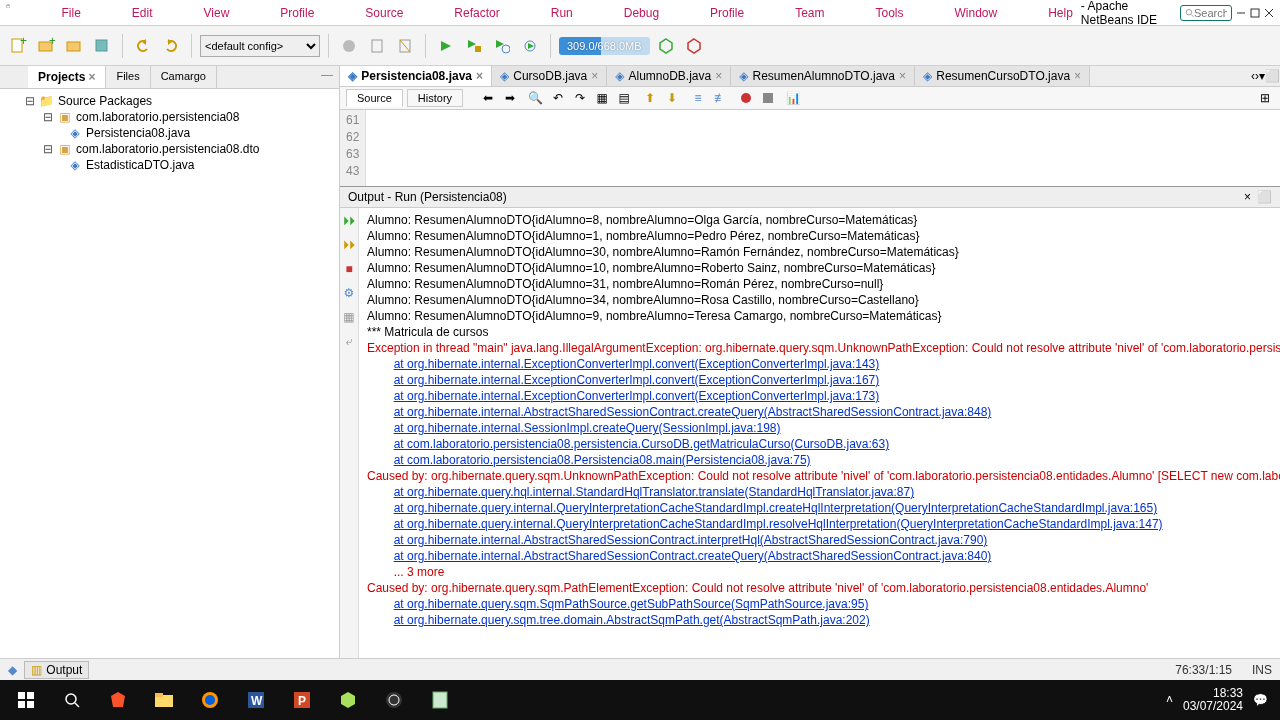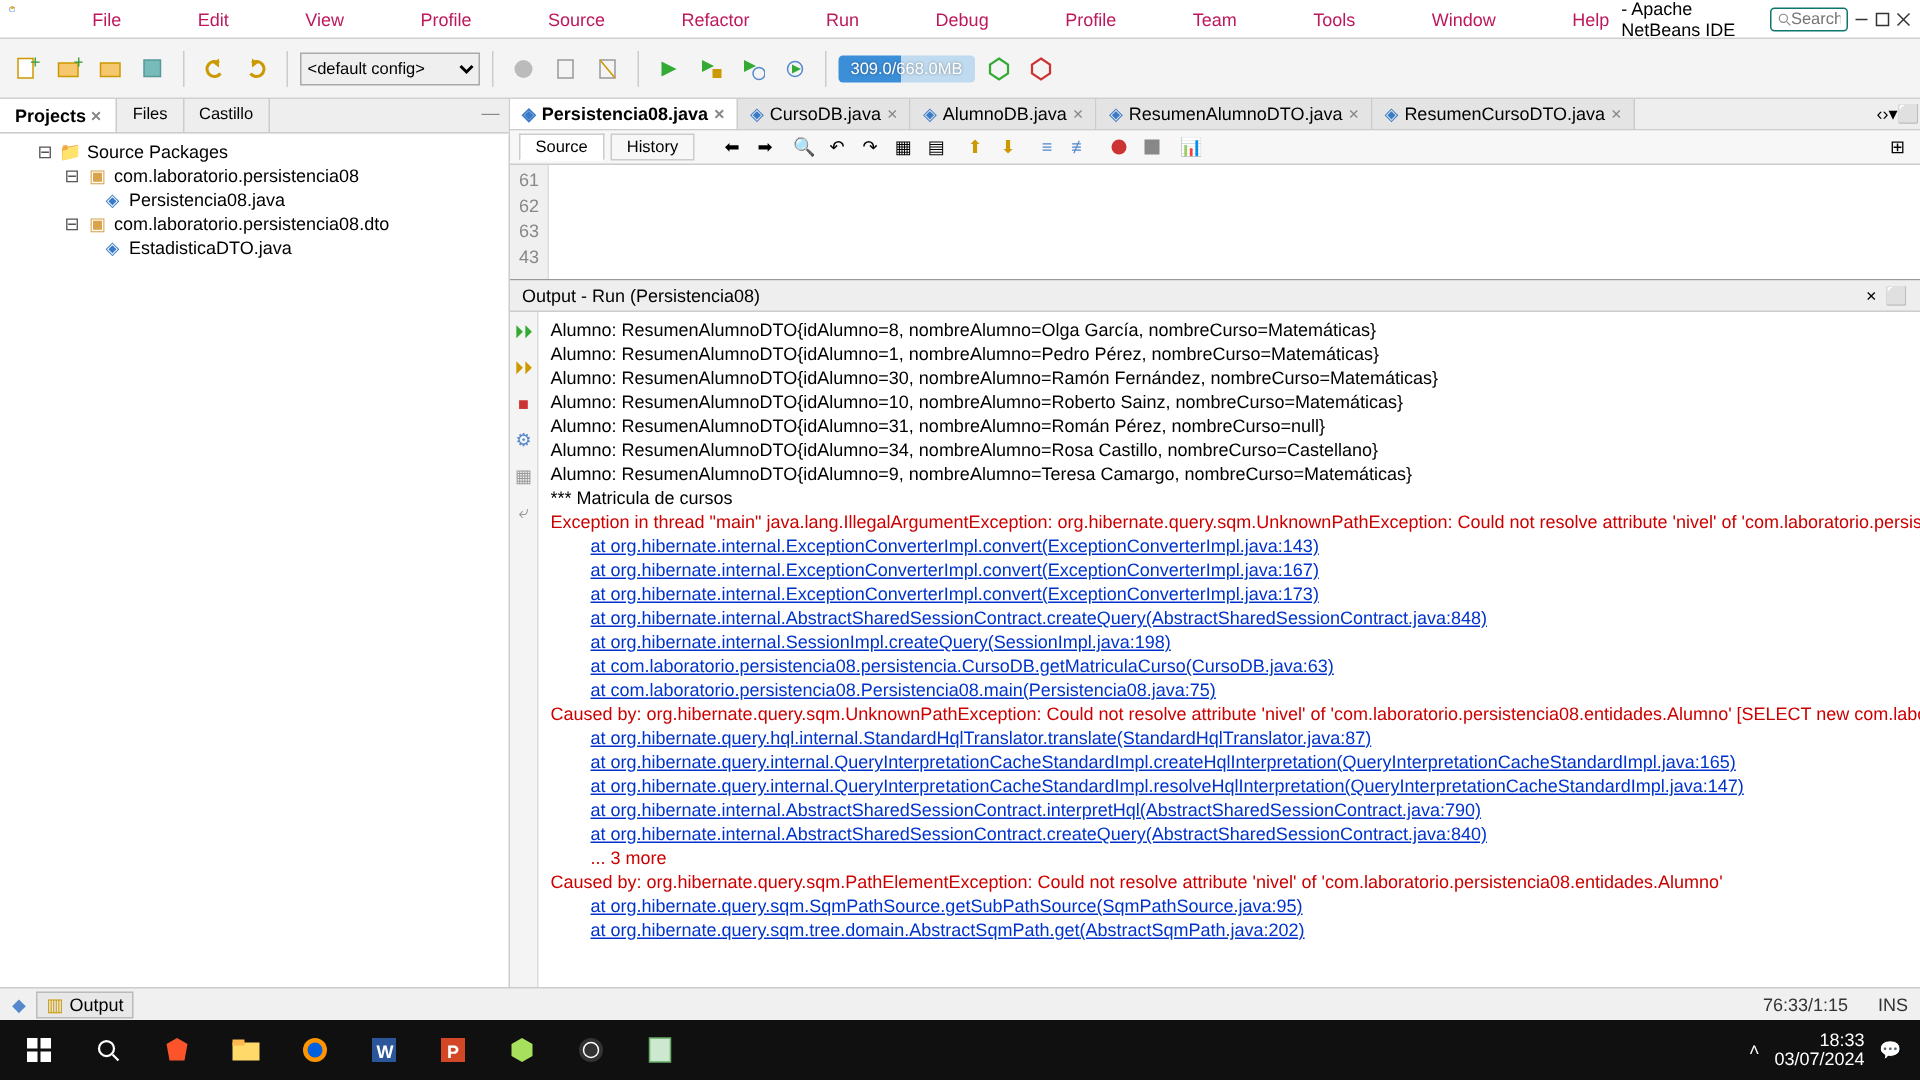--- a/index.html
+++ b/index.html
@@ -12,21 +12,21 @@
 .menubar .search-wrap { display: flex; align-items: flex-start; margin-left: 20px; border: 1px solid #0f766e; border-radius: 3px; padding: 1px 4px; width: 180px; }
 .menubar .search-wrap input { border: none; outline: none; width: 100%; font-size: 11px; color: #888; }
 .menubar .win-btn { width: 28px; height: 20px; display: flex; align-items: center; justify-content: center; cursor: pointer; margin-left: 4px; }
 .toolbar { background: #f4f4f4; height: 40px; display: flex; align-items: center; padding: 0 6px; border-bottom: 1px solid #d0d0d0; gap: 4px; }
 .toolbar .tb-btn { width: 24px; height: 24px; display: flex; align-items: center; justify-content: center; cursor: pointer; }
 .toolbar .sep { width: 1px; height: 24px; background: #ccc; margin: 0 4px; }
 .toolbar select { height: 22px; width: 120px; font-size: 11px; border: 1px solid #aaa; }
 .toolbar .mem { background: linear-gradient(90deg, #3b8ed8 46%, #c0dbf0 46%); color: #fff; padding: 3px 8px; border-radius: 3px; font-size: 11px; text-shadow: 0 0 2px rgba(0,0,0,.4); }
 .main-row { display: flex; flex: 1; min-height: 0; }
 .sidebar { width: 340px; background: #fff; border-right: 1px solid #ccc; display: flex; flex-direction: column; }
-.side-tabs { display: flex; border-bottom: 1px solid #ccc; background: #eee; }
+.side-tabs { display: flex; border-bottom: 1px solid #ccc; background: #eee; padding-left: 28px; }
 .side-tab { padding: 4px 10px; cursor: pointer; border-right: 1px solid #ccc; font-size: 11px; }
 .side-tab.active { background: #fff; font-weight: bold; }
 .side-tabs .closer { margin-left: auto; padding: 2px 6px; color: #888; cursor: pointer; }
 .tree { padding: 4px 2px; overflow: auto; font-size: 12px; }
 .tree .row { display: flex; align-items: center; padding: 1px 0; white-space: nowrap; }
 .tree .tw { width: 12px; text-align: center; color: #555; cursor: pointer; }
 .tree .ic { width: 16px; height: 14px; margin: 0 3px; display: inline-flex; align-items: center; justify-content: center; }
 .pkg-ic { color: #d9a34a; }
 .java-ic { color: #3a7bc8; }
 .editor-col { flex: 1; display: flex; flex-direction: column; min-width: 0; }
@@ -208,21 +208,21 @@
         <polygon points="9,2 15,6 15,12 9,16 3,12 3,6" fill="none" stroke="#c33" stroke-width="1.5"></polygon>
       </svg>
     </span>
 </div>
 
 <div class="main-row">
   <div class="sidebar">
     <div class="side-tabs">
       <div class="side-tab active"><span>Projects</span> <span style="color:#888">×</span></div>
       <div class="side-tab">Files</div>
-      <div class="side-tab">Castillo</div>
+      <div class="side-tab">Camargo</div>
       <div class="closer">—</div>
     </div>
     <div class="tree">
       <div class="row" style="padding-left:22px">
           <span class="tw">⊟</span>
           <span class="ic pkg-ic">📁</span>
           <span>Source Packages</span>
         </div>
       <div class="row" style="padding-left:40px">
           <span class="tw">⊟</span>

